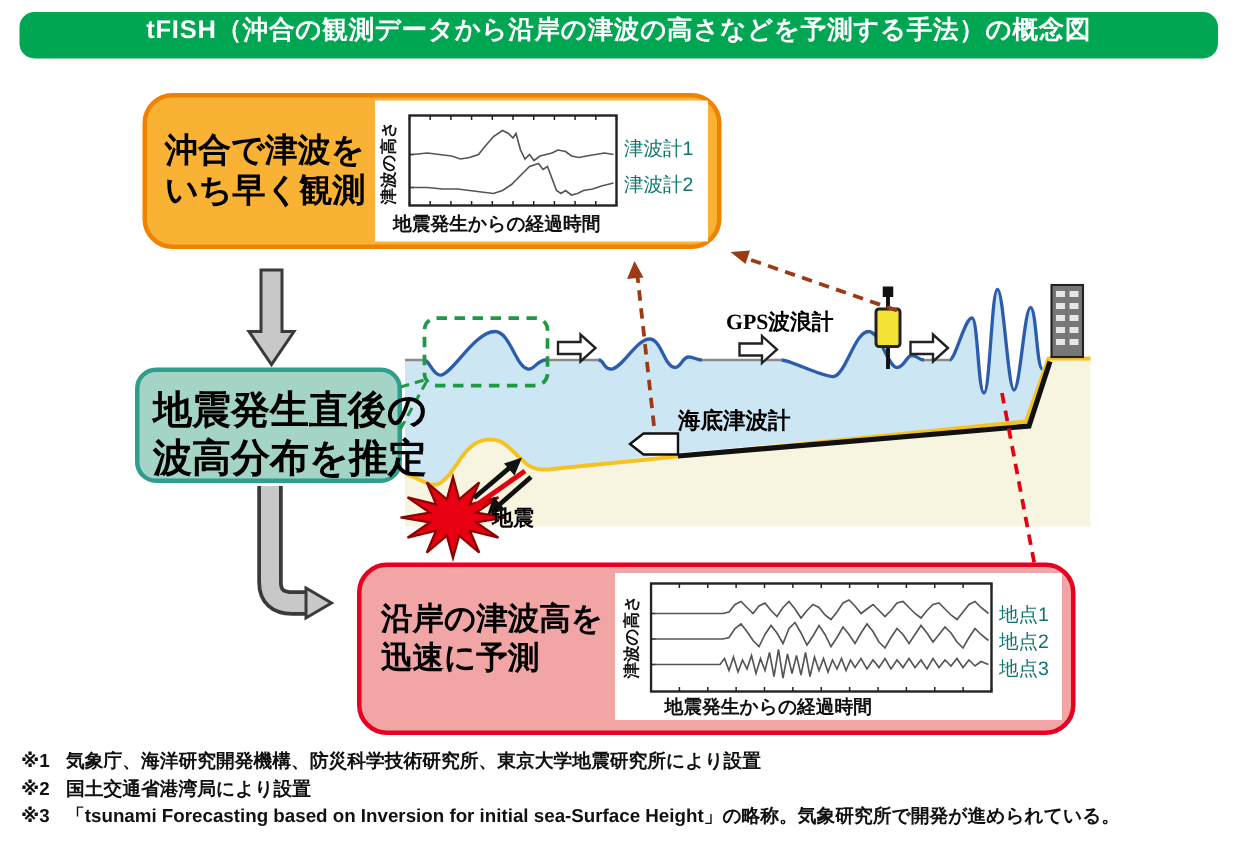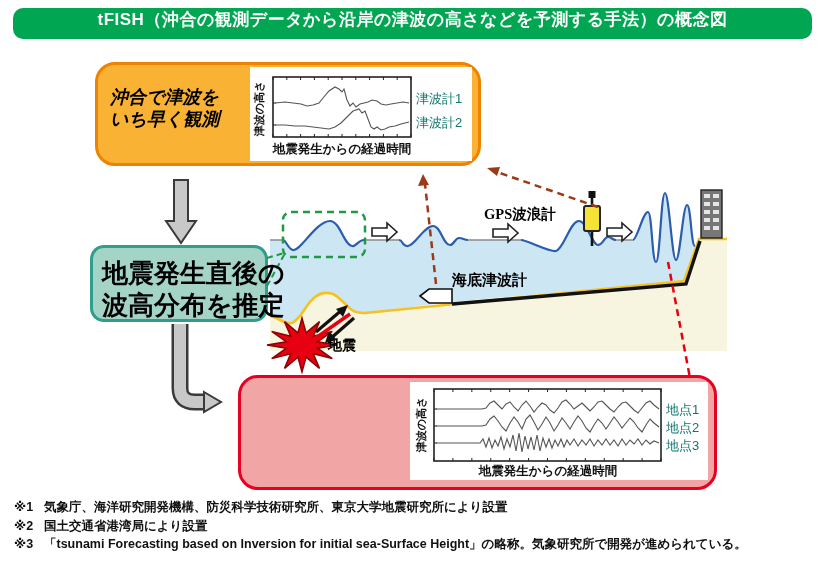--- a/index.html
+++ b/index.html
@@ -17,32 +17,32 @@
     border-radius:10px;display:flex;justify-content:center;
     color:#fff;font-weight:700;font-size:17px;letter-spacing:0.5px;}
   .box{box-sizing:border-box;}
   .box-offshore{left:95px;top:62px;width:386px;height:104px;background:var(--c-orange-fill);
     border:3px solid var(--c-orange-border);border-radius:20px;}
   .box-estimate{left:90px;top:245px;width:178px;height:77px;background:var(--c-teal-fill);
     border:3px solid var(--c-teal-border);border-radius:14px;}
   .box-forecast{left:238px;top:375px;width:479px;height:115px;background:var(--c-pink-fill);
     border:3px solid var(--c-pink-border);border-radius:20px;}
   .box-label{font-weight:700;color:#000;line-height:1.22;}
-  .lbl-offshore{left:110px;top:87px;font-size:18px;font-style:italic;}
+  .lbl-offshore{left:110px;top:87px;font-size:22px;}
   .lbl-estimate{left:102px;top:258px;font-size:26px;}
   .lbl-forecast{left:254px;top:400px;font-size:21px;}
   .chart-inset{background:#fff;}
   .inset-offshore{left:250px;top:67px;width:222px;height:94px;}
   .inset-coastal{left:410px;top:382px;width:298px;height:98px;}
   .plot-frame{fill:none;stroke:#222;stroke-width:1.6;}
   .trace{fill:none;stroke:#555;stroke-width:1.1;}
   .tick{stroke:#222;stroke-width:1;}
   .ylab{font-size:11px;font-weight:600;color:#111;text-align:center;
     transform:rotate(-90deg);transform-origin:center;white-space:nowrap;}
-  .xlab{font-size:12.5px;font-weight:600;color:#111;text-align:center;white-space:nowrap;}
+  .xlab{font-size:12.5px;font-weight:600;color:#111;white-space:nowrap;}
   .series-lab{font-size:13px;font-weight:400;color:#0f766e;white-space:nowrap;}
   .diagram-lab{font-weight:700;font-size:14.5px;color:#000;white-space:nowrap;}
   .quake-lab{font-weight:700;font-size:14px;color:#000;}
   .footnotes{left:14px;top:498px;width:800px;font-size:12.5px;font-weight:600;line-height:18.5px;color:#111;}
   .footnote-row{display:flex;}
   .footnote-marker{flex:0 0 30px;}
   svg.layer{position:absolute;left:0;top:0;pointer-events:none;}
 </style>
 </head>
 <body>
@@ -126,20 +126,24 @@
     <polygon fill="var(--c-gray-arrow)" stroke="#3a3a3a" stroke-width="2" points="204,392 221,402 204,412"></polygon>
   </svg>
 
   <div class="abs box-label lbl-offshore">
     <div>沖合で津波を</div>
     <div>いち早く観測</div>
   </div>
   <div class="abs box-label lbl-estimate">
     <div>地震発生直後の</div>
     <div>波高分布を推定</div>
+  </div>
+  <div class="abs box-label lbl-forecast">
+    <div>沿岸の津波高を</div>
+    <div>迅速に予測</div>
   </div>
 
   <div class="abs ylab" style="left:229px;top:101px;width:60px;">津波の高さ</div>
   <svg class="abs" style="left:272px;top:76px;" width="140" height="62" viewBox="0 0 140 62">
     <rect class="plot-frame" x="1" y="1" width="138" height="60"></rect>
   <line x1="1" x2="1" y1="1" y2="4" class="tick"></line>
       <line x1="1" x2="1" y1="61" y2="58" class="tick"></line>
       <line x1="14.8" x2="14.8" y1="1" y2="4" class="tick"></line>
       <line x1="14.8" x2="14.8" y1="61" y2="58" class="tick"></line>
       <line x1="28.6" x2="28.6" y1="1" y2="4" class="tick"></line>

